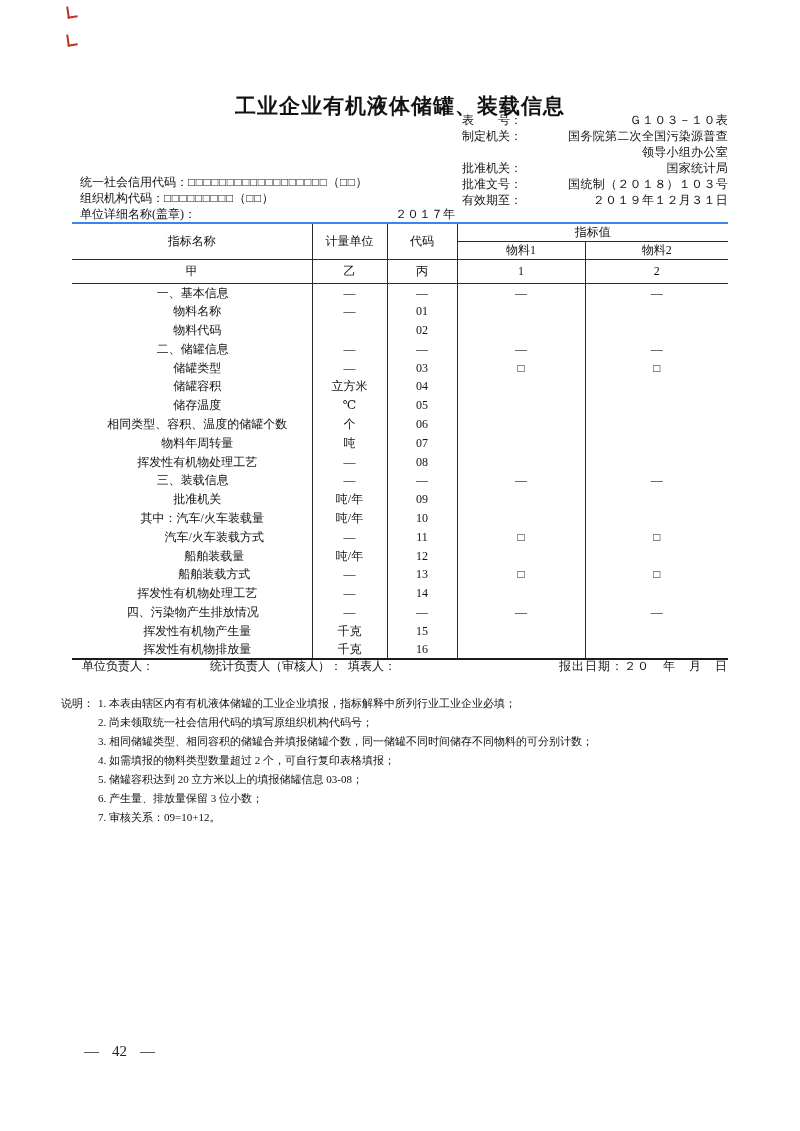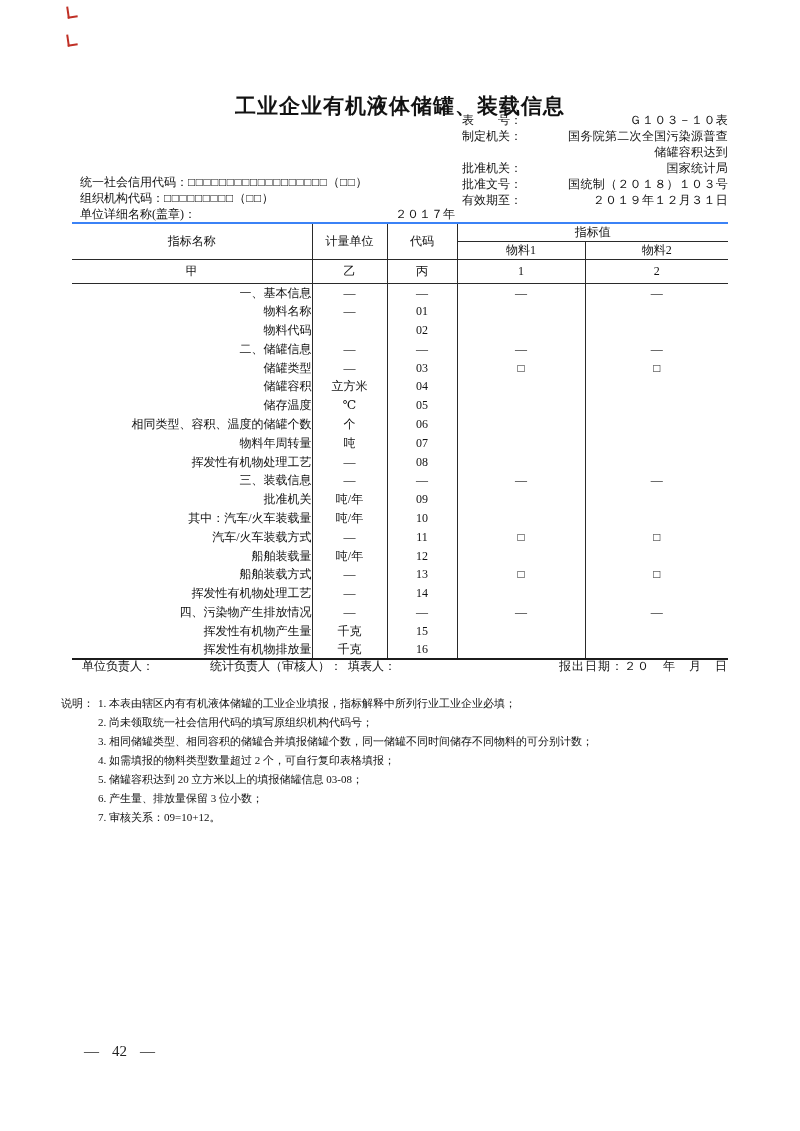--- a/index.html
+++ b/index.html
@@ -43,21 +43,21 @@
   }
   table.ind th { font-weight:normal; text-align:center; vertical-align:middle; }
   table.ind td { vertical-align:middle; }
   .vline { border-left:1px solid #2a2a2a; }
   th.grp { height:18px; border-bottom:1px solid #2a2a2a; }
   tr.subrow th { height:15px; border-bottom:1px solid #2a2a2a; }
   th.span2 { border-bottom:1px solid #2a2a2a; }
   tr.keyrow th { height:24px; border-bottom:1px solid #2a2a2a; }
   tbody td { height:18.8px; }
   tbody td.c { text-align:center; }
-  tbody td.nm { text-align:right; white-space:nowrap; overflow:hidden; }
+  tbody td.nm { text-align:center; white-space:nowrap; overflow:hidden; }
   td.ind0 { padding-left:2px; }
   td.ind1 { padding-left:11px; }
   td.ind2 { padding-left:21px;margin-top:30px; }
   td.ind3 { padding-left:45px; }
 
   
   .sig { position:absolute; left:0; top:658px; width:100%; height:16px; font-size:12px; }
   .sig span { position:absolute; top:0; line-height:16px; white-space:nowrap; }
   .sig .s1 { left:82px; }
   .sig .s2 { left:210px; }
@@ -88,21 +88,21 @@
       <div class="meta-row">
         <span class="meta-label">表　　号：</span>
         <span class="meta-value">Ｇ１０３－１０表</span>
       </div>
       <div class="meta-row">
         <span class="meta-label">制定机关：</span>
         <span class="meta-value">国务院第二次全国污染源普查</span>
       </div>
       <div class="meta-row">
         <span class="meta-label"></span>
-        <span class="meta-value">储罐容积达到</span>
+        <span class="meta-value">领导小组办公室</span>
       </div>
       <div class="meta-row">
         <span class="meta-label">批准机关：</span>
         <span class="meta-value">国家统计局</span>
       </div>
       <div class="meta-row">
         <span class="meta-label">批准文号：</span>
         <span class="meta-value">国统制（２０１８）１０３号</span>
       </div>
       <div class="meta-row">

